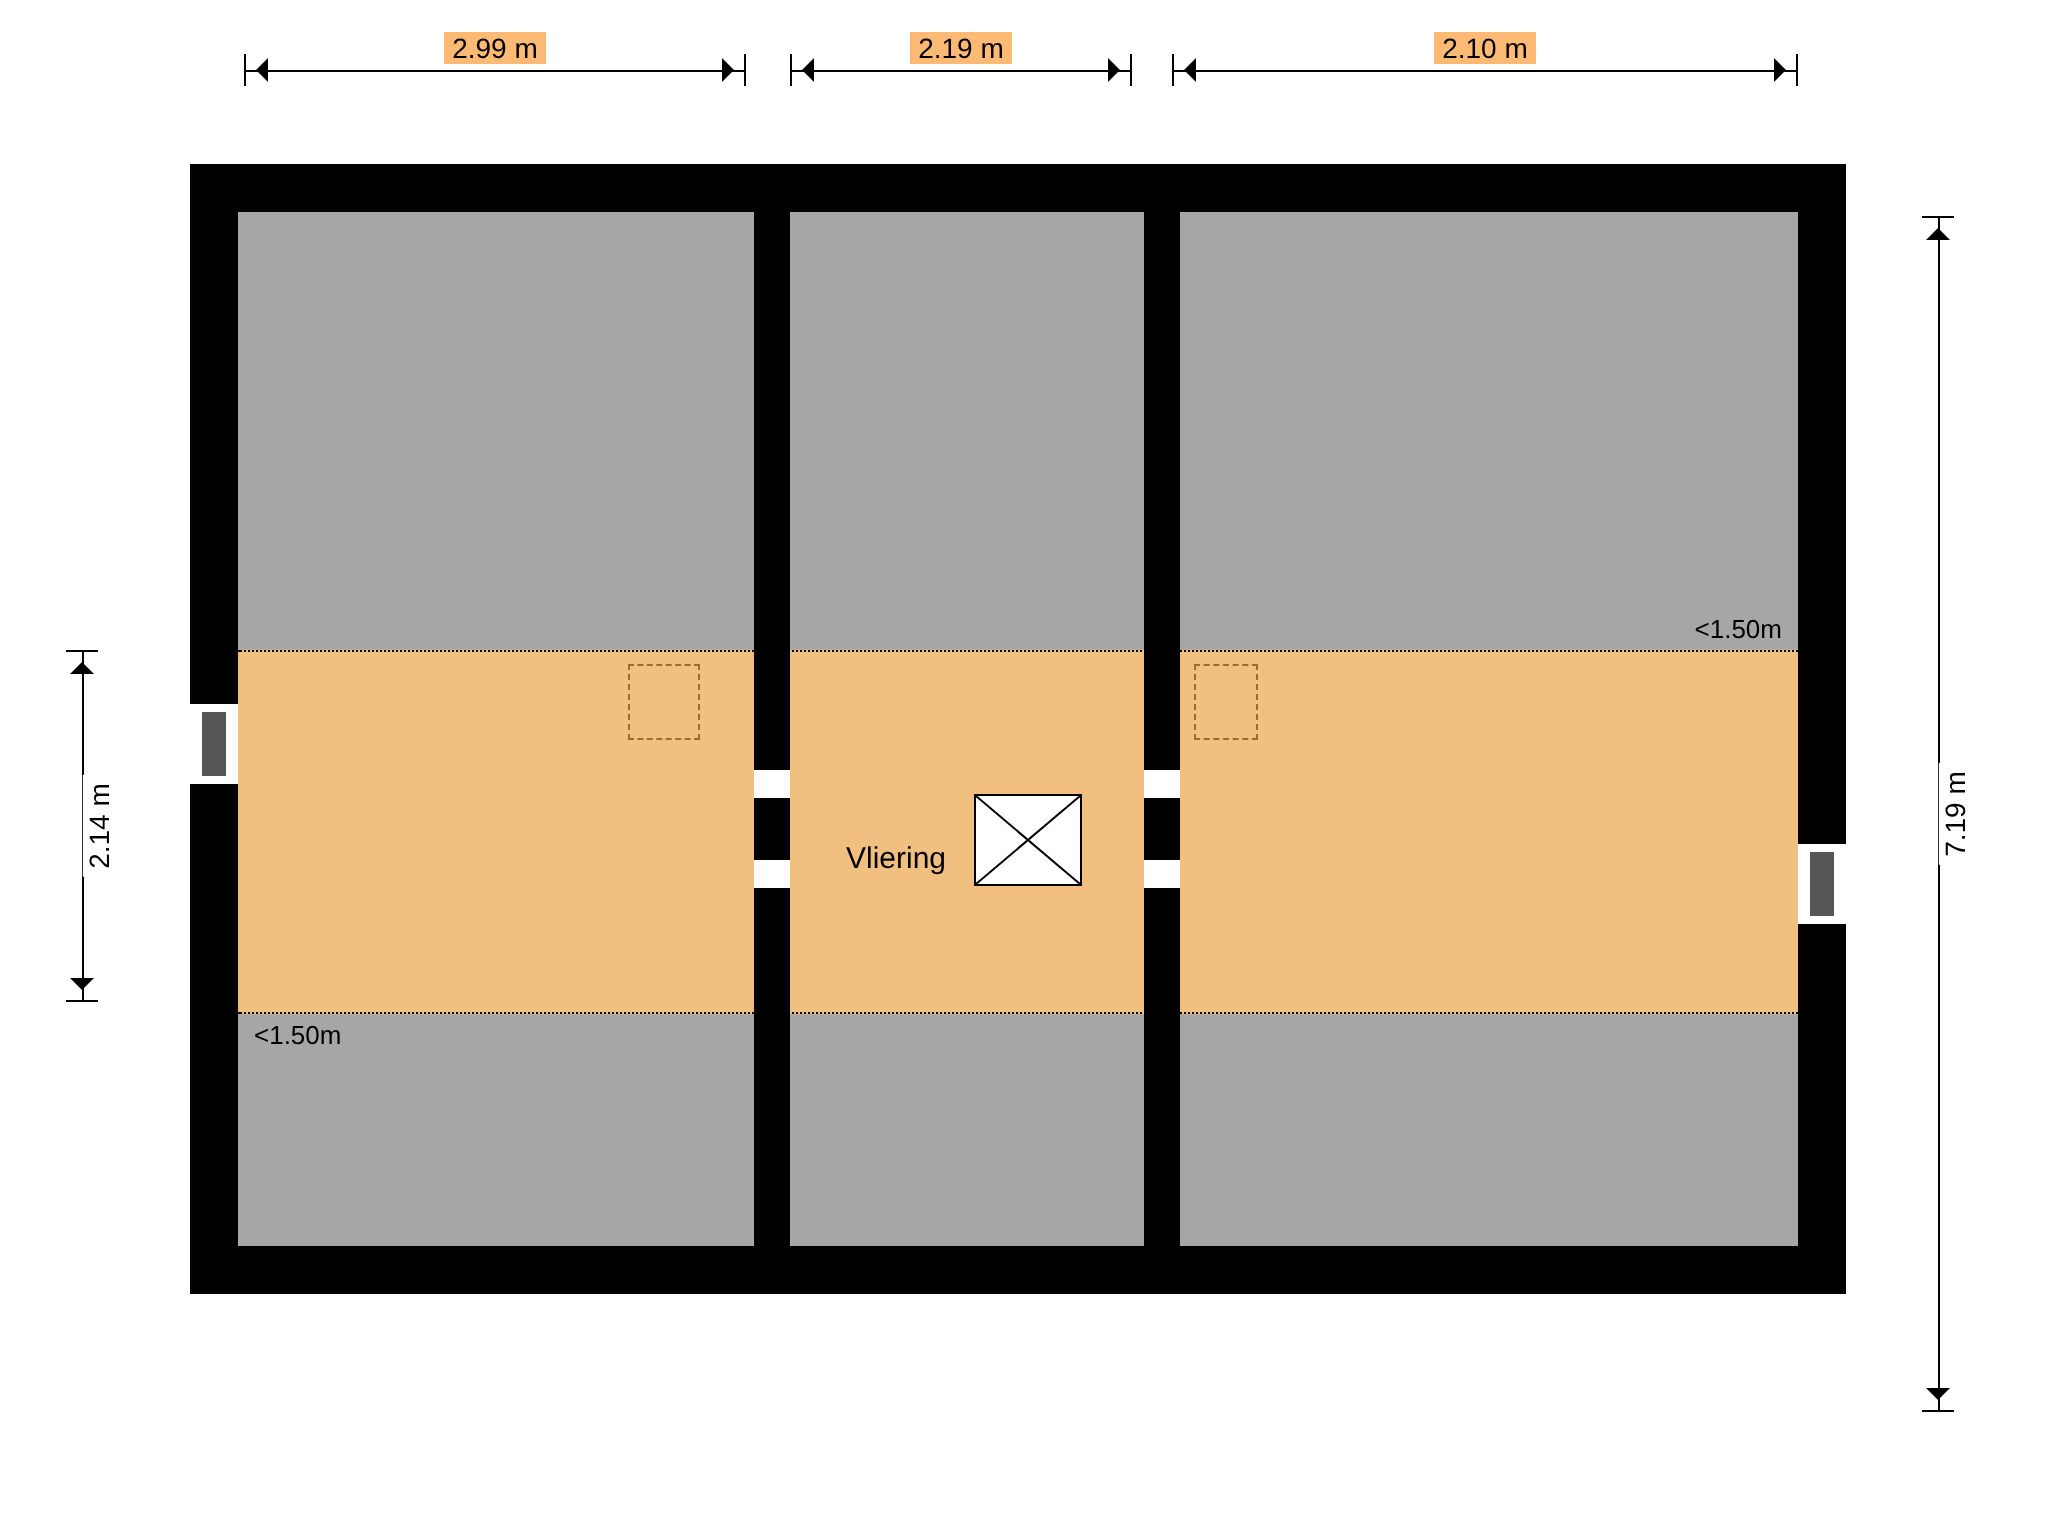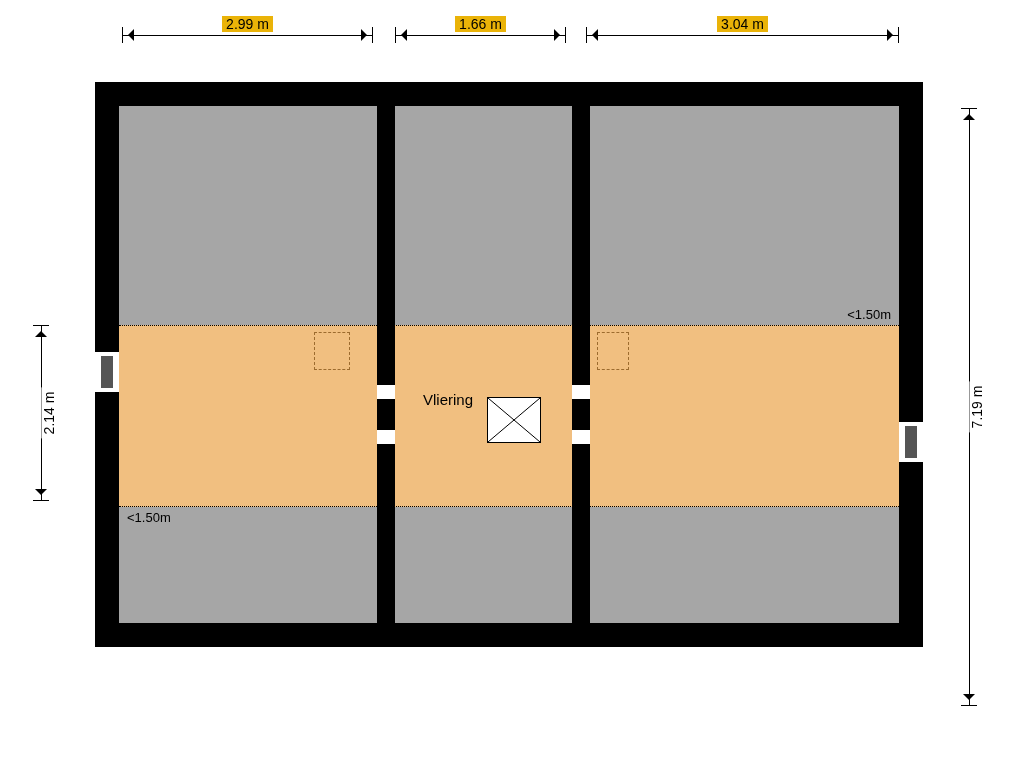--- a/index.html
+++ b/index.html
@@ -6,21 +6,21 @@
 .stage{position:relative;width:1024px;height:768px}
 
 .dim{position:absolute;font-size:14px}
 .dim-h{height:22px}
 .dim-h .line{position:absolute;top:11px;left:0;right:0;border-top:1px solid #000}
 .dim-h .cap-l,.dim-h .cap-r{position:absolute;top:3px;bottom:3px;width:0;border-left:1px solid #000}
 .dim-h .cap-l{left:0}.dim-h .cap-r{right:0}
 .dim-h .arrow-l,.dim-h .arrow-r{position:absolute;top:5px;width:0;height:0;border:6px solid transparent}
 .dim-h .arrow-l{left:0;border-right-color:#000}
 .dim-h .arrow-r{right:0;border-left-color:#000}
-.dim-h .lbl{position:absolute;top:-8px;left:0;right:0;background:#eab308;padding:0 4px;margin:0 auto;width:max-content}
+.dim-h .lbl{position:absolute;top:-8px;left:0;right:0;background:#fdba74;padding:0 4px;margin:0 auto;width:max-content}
 .dim-v{width:22px}
 .dim-v .line{position:absolute;left:11px;top:0;bottom:0;border-left:1px solid #000}
 .dim-v .cap-t,.dim-v .cap-b{position:absolute;left:3px;right:3px;height:0;border-top:1px solid #000}
 .dim-v .cap-t{top:0}.dim-v .cap-b{bottom:0}
 .dim-v .arrow-t,.dim-v .arrow-b{position:absolute;left:5px;width:0;height:0;border:6px solid transparent}
 .dim-v .arrow-t{top:0;border-bottom-color:#000}
 .dim-v .arrow-b{bottom:0;border-top-color:#000}
 .dim-v .lbl{position:absolute;top:50%;left:-6px;transform:translateY(-50%) rotate(-90deg);transform-origin:center;white-space:nowrap;background:#fff;padding:0 4px}
 
 .outer{position:absolute;left:95px;top:82px;width:828px;height:565px;background:#000}
@@ -50,29 +50,29 @@
       <div class="arrow-l"></div>
       <div class="arrow-r"></div>
   <div class="lbl">2.99 m</div>
 </div>
 <div class="dim dim-h" style="left:395px;top:24px;width:171px">
   <div class="line"></div>
       <div class="cap-l"></div>
       <div class="cap-r"></div>
       <div class="arrow-l"></div>
       <div class="arrow-r"></div>
-  <div class="lbl">1.66 m</div>
+  <div class="lbl">2.19 m</div>
 </div>
 <div class="dim dim-h" style="left:586px;top:24px;width:313px">
   <div class="line"></div>
       <div class="cap-l"></div>
       <div class="cap-r"></div>
       <div class="arrow-l"></div>
       <div class="arrow-r"></div>
-  <div class="lbl">3.04 m</div>
+  <div class="lbl">2.10 m</div>
 </div>
 
 <div class="dim dim-v" style="left:30px;top:325px;height:176px">
   <div class="line"></div>
       <div class="cap-t"></div>
       <div class="cap-b"></div>
       <div class="arrow-t"></div>
       <div class="arrow-b"></div>
   <div class="lbl">2.14 m</div>
 </div>
@@ -95,21 +95,21 @@
     <div class="wall-v" style="left:453px"></div>
 
     <div class="door" style="left:258px;width:18px;top:279px;height:14px"></div>
     <div class="door" style="left:258px;width:18px;top:324px;height:14px"></div>
     <div class="door" style="left:453px;width:18px;top:279px;height:14px"></div>
     <div class="door" style="left:453px;width:18px;top:324px;height:14px"></div>
 
     <div class="ceil-label" style="right:8px;top:201px">&lt;1.50m</div>
     <div class="ceil-label" style="left:8px;top:404px">&lt;1.50m</div>
 
-    <div class="room-label" style="left:304px;top:285px">Vliering</div>
+    <div class="room-label" style="left:304px;top:315px">Vliering</div>
 
     <div class="hatch" style="left:368px;top:291px;width:52px;height:44px">
       <svg viewBox="0 0 52 44" preserveAspectRatio="none">
             <line x1="0" y1="0" x2="52" y2="44" stroke="#000" stroke-width="1"></line>
             <line x1="52" y1="0" x2="0" y2="44" stroke="#000" stroke-width="1"></line>
           </svg>
     </div>
 
     <div class="dashed" style="left:195px;top:226px;width:34px;height:36px"></div>
     <div class="dashed" style="left:478px;top:226px;width:30px;height:36px"></div>

